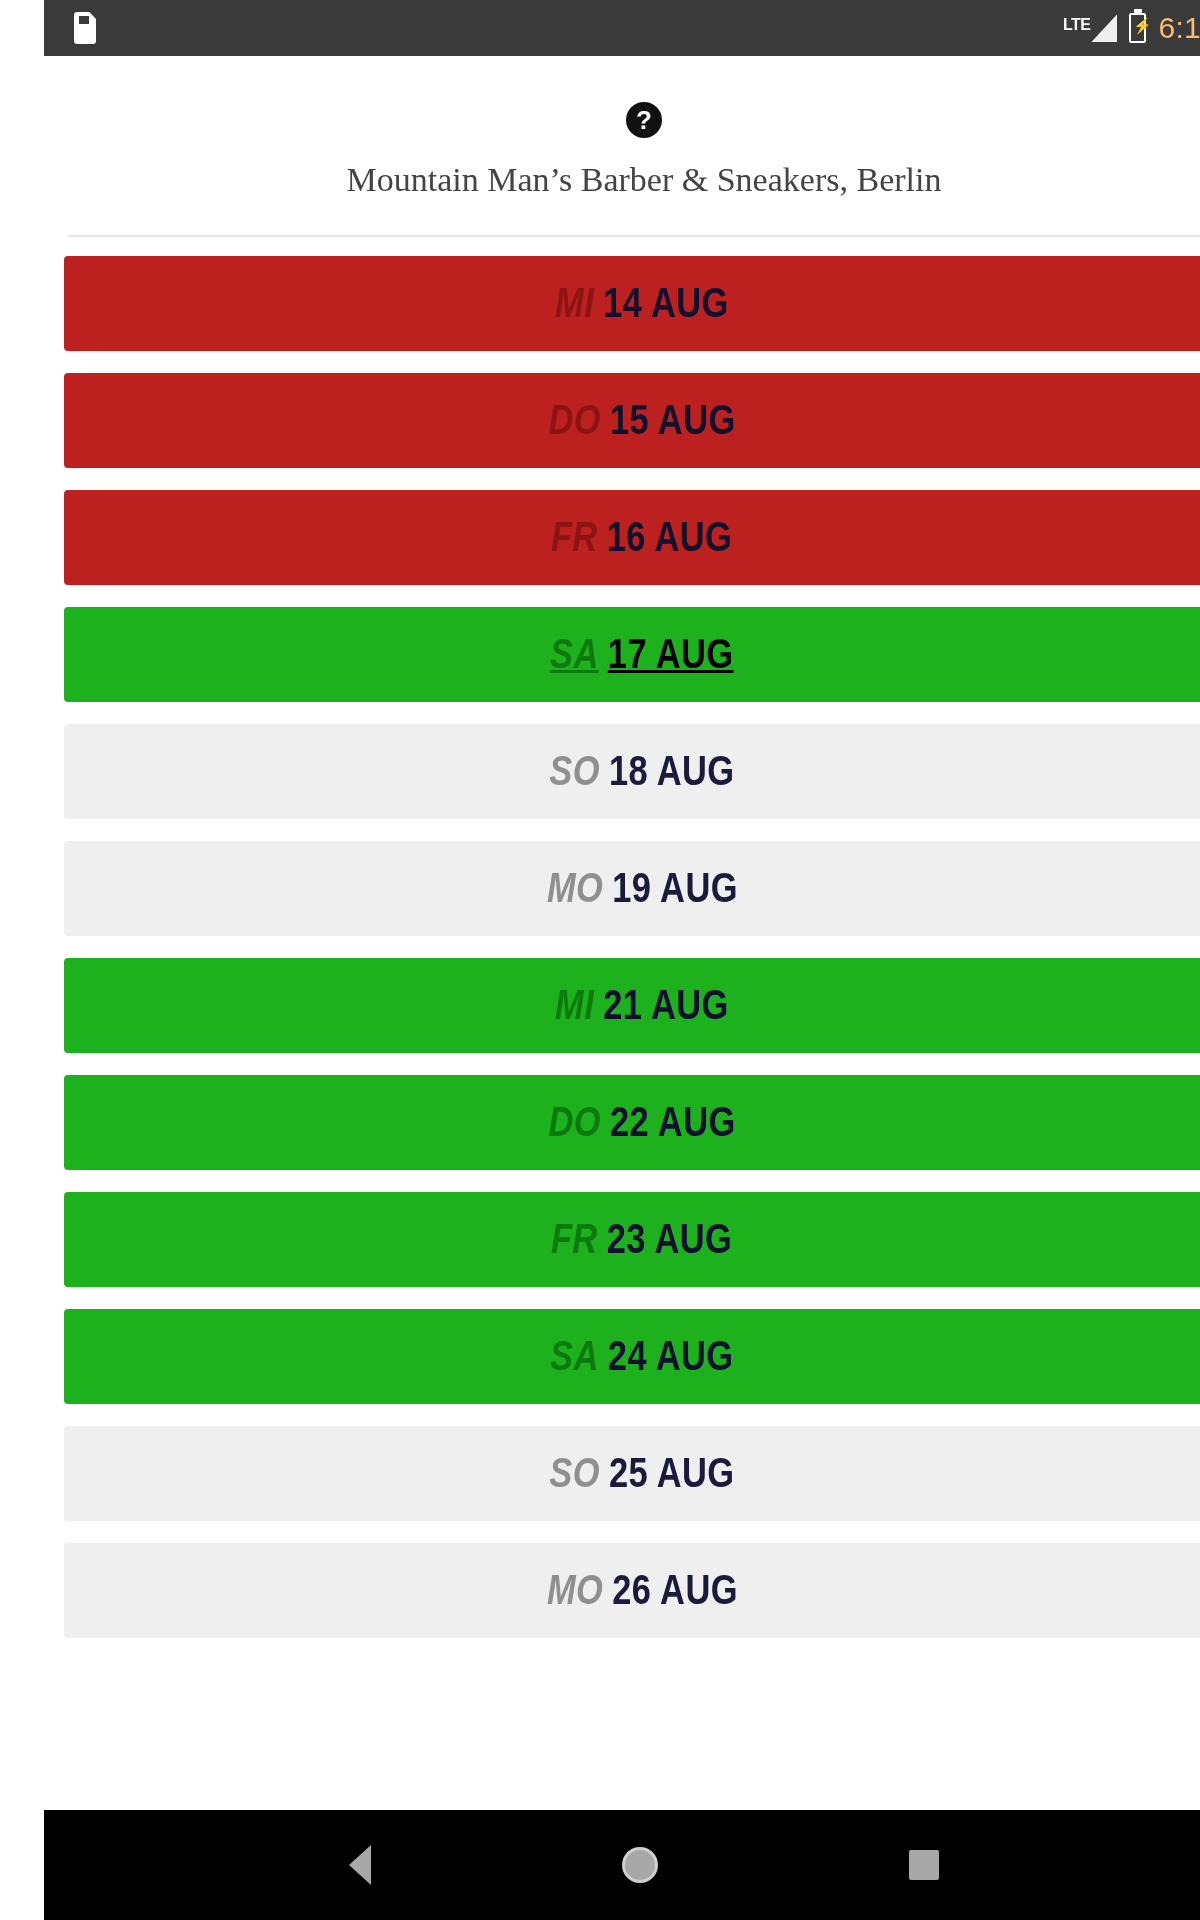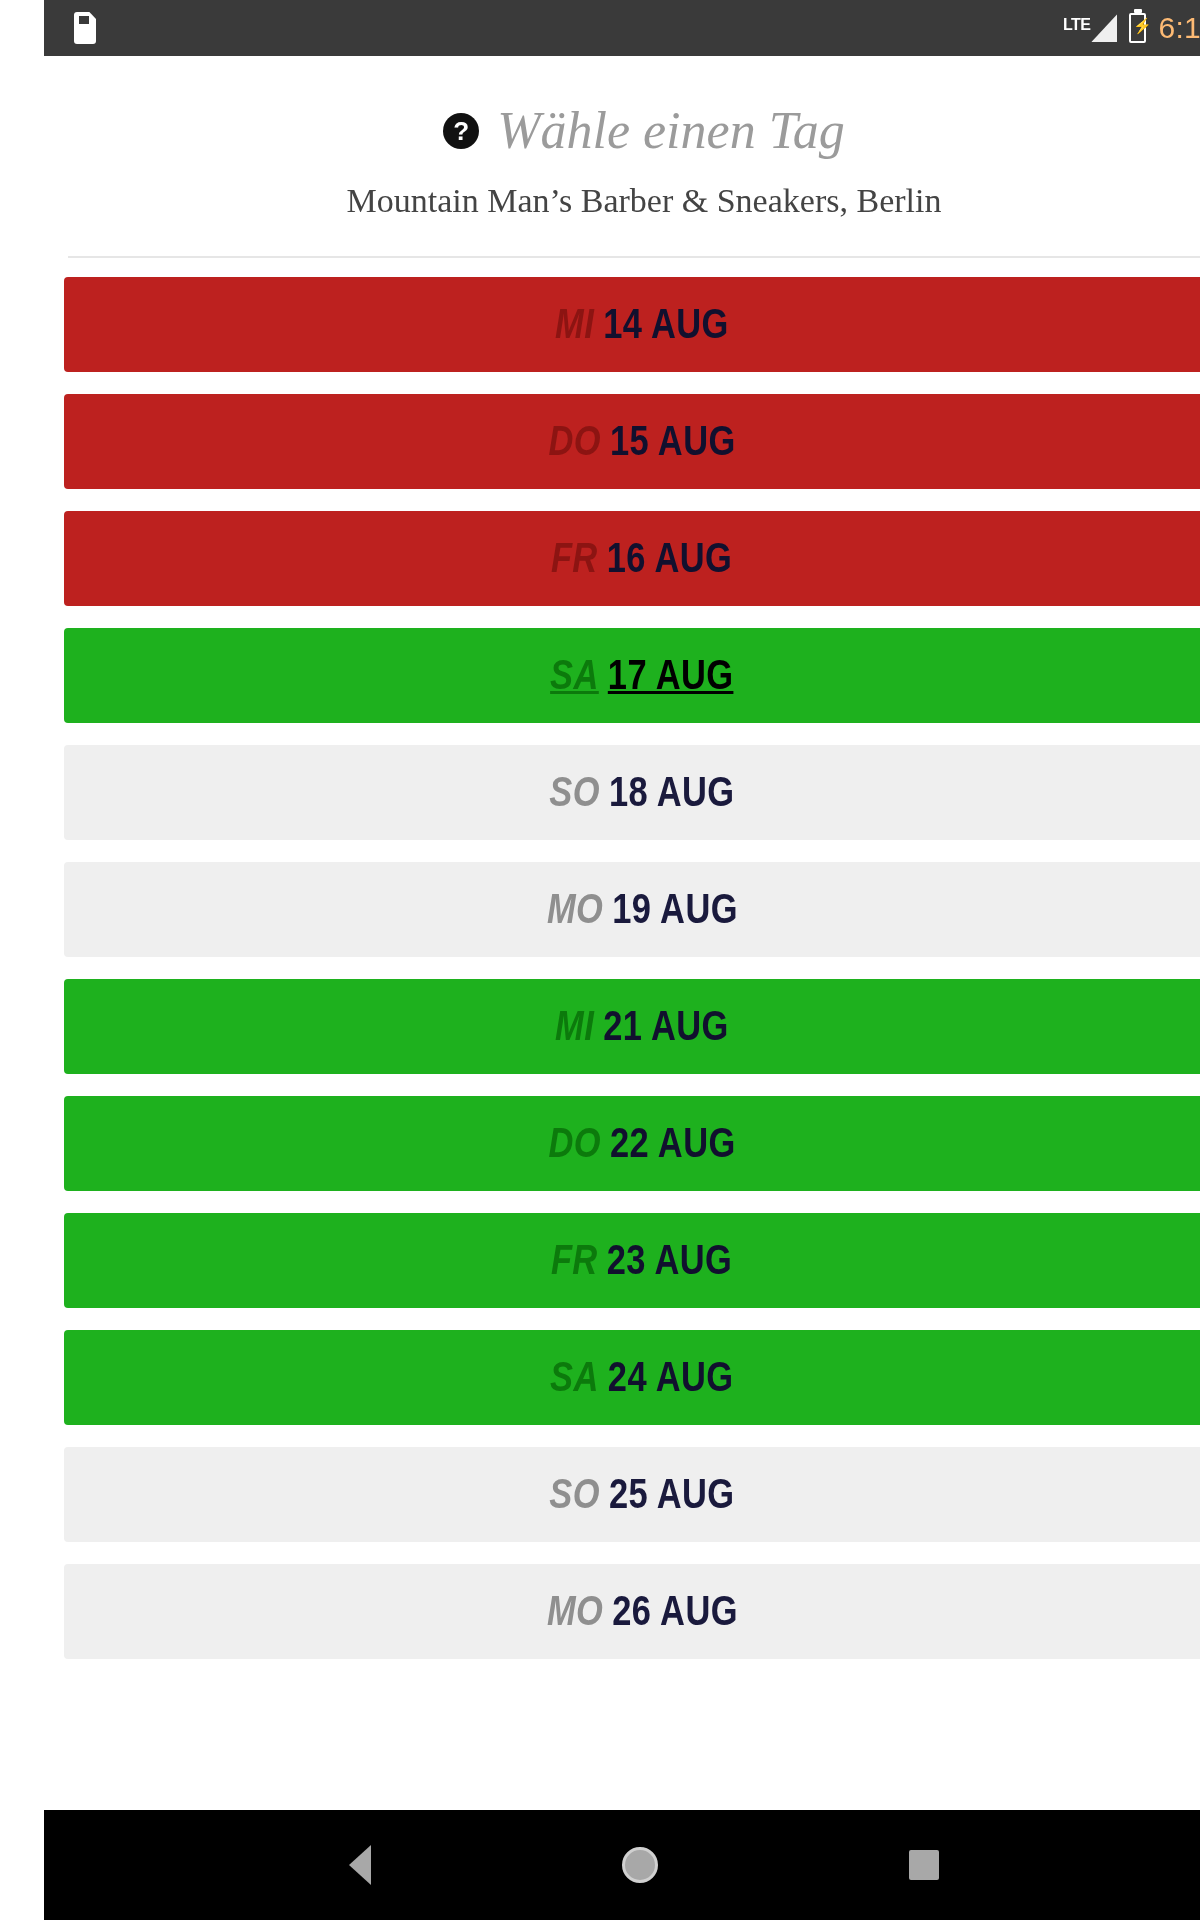--- a/index.html
+++ b/index.html
@@ -255,21 +255,20 @@
       <div class="battery">
         <span class="bolt"></span>
       </div>
       <span class="clock">6:18</span>
     </div>
   </div>
 
   <div class="header">
     <div class="title-row">
       <span class="help-icon">?</span>
-      <span class="page-title">Wähle einen Tag</span>
     </div>
     <div class="subtitle">Mountain Man’s Barber &amp; Sneakers, Berlin</div>
     <div class="divider"></div>
   </div>
 
   <div class="daylist">
       <div class="day-row state-red">
         <span class="txt">
           <span class="dow">MI</span>
           <span class="date">14 AUG</span>

